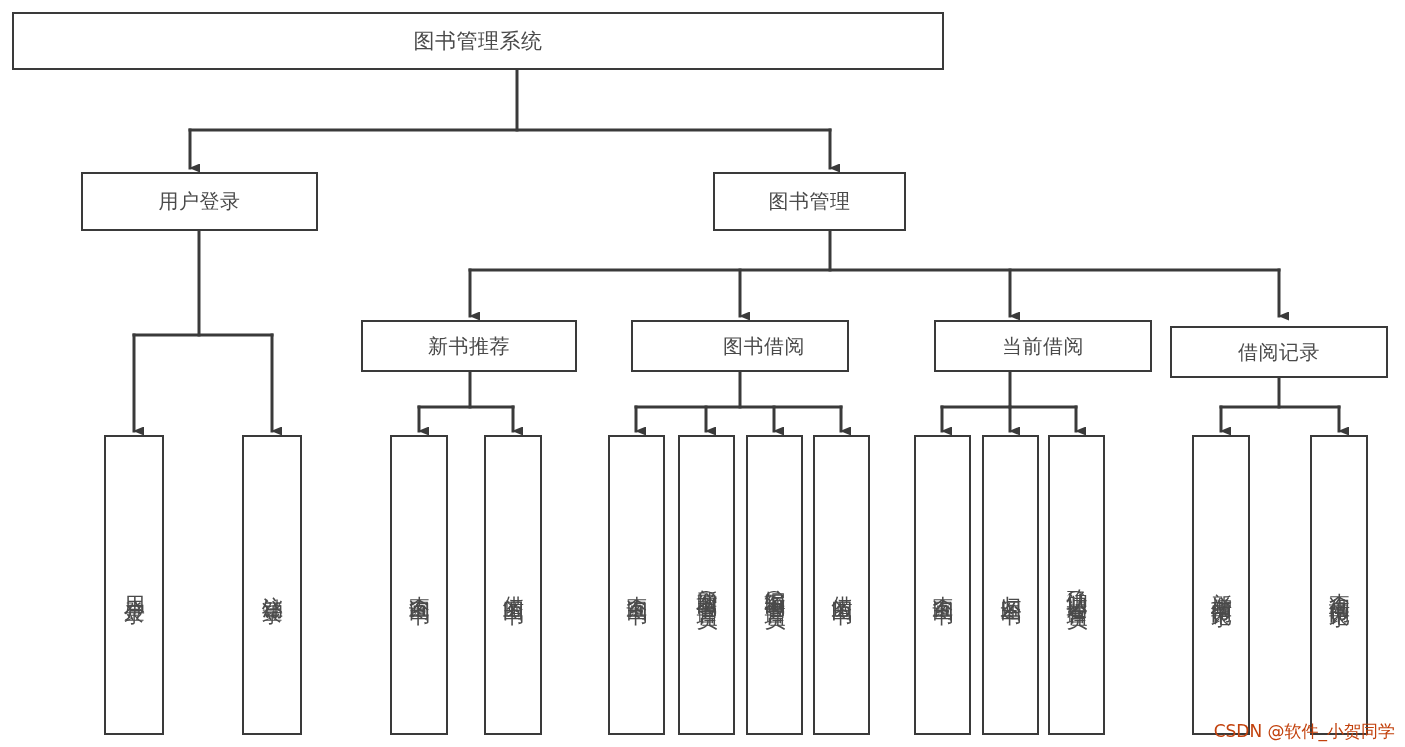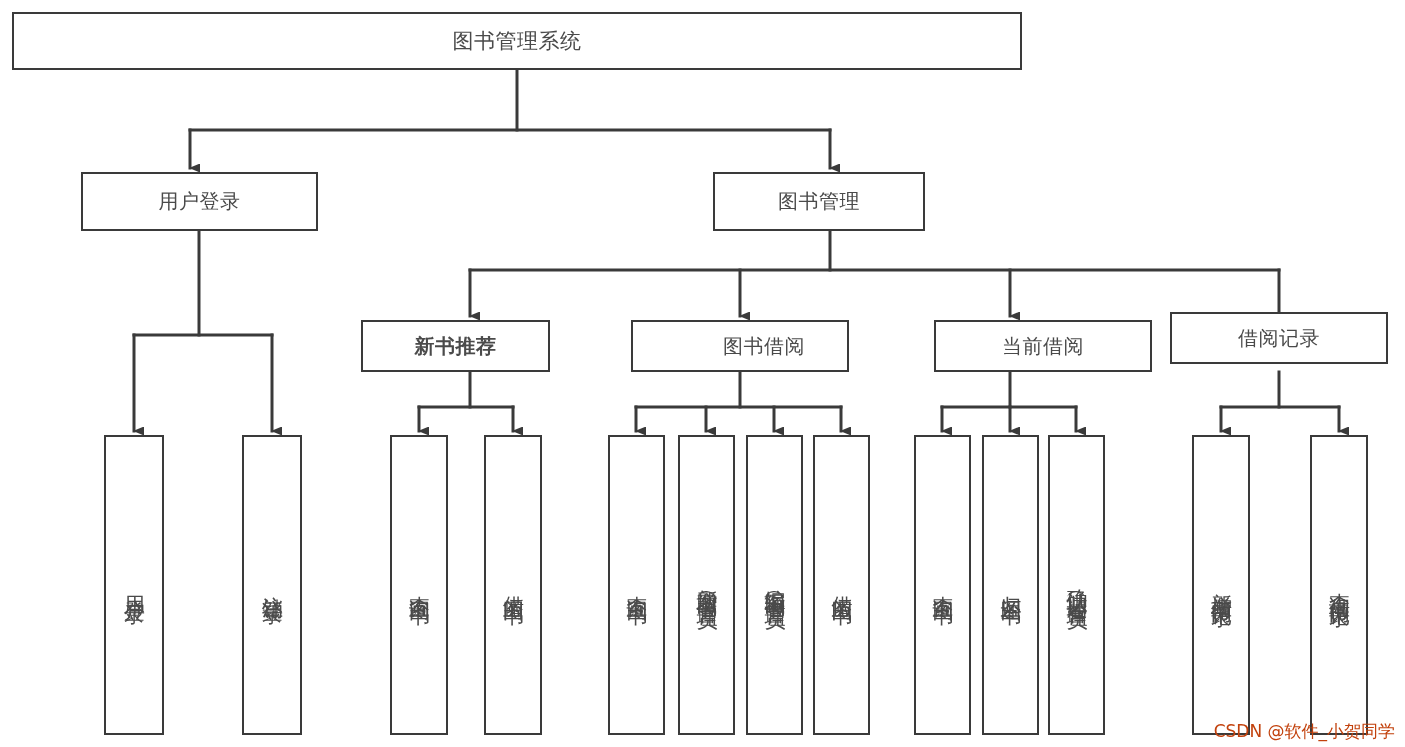--- a/index.html
+++ b/index.html
@@ -88,43 +88,43 @@
         <polyline points="942,407 942,431" fill="none" stroke="#3a3a3a" stroke-width="3" stroke-linecap="square" marker-end="url(#arrowhead)"></polyline>
         <polyline points="1010,407 1010,431" fill="none" stroke="#3a3a3a" stroke-width="3" stroke-linecap="square" marker-end="url(#arrowhead)"></polyline>
         <polyline points="1076,407 1076,431" fill="none" stroke="#3a3a3a" stroke-width="3" stroke-linecap="square" marker-end="url(#arrowhead)"></polyline>
         <polyline points="1279,372 1279,407" fill="none" stroke="#3a3a3a" stroke-width="3" stroke-linecap="square"></polyline>
         <polyline points="1221,407 1339,407" fill="none" stroke="#3a3a3a" stroke-width="3" stroke-linecap="square"></polyline>
         <polyline points="1221,407 1221,431" fill="none" stroke="#3a3a3a" stroke-width="3" stroke-linecap="square" marker-end="url(#arrowhead)"></polyline>
         <polyline points="1339,407 1339,431" fill="none" stroke="#3a3a3a" stroke-width="3" stroke-linecap="square" marker-end="url(#arrowhead)"></polyline>
       </g>
   </svg>
 
-  <div class="box root" id="title-box" style="left: 12px; top: 12px; width: 1010px; height: 58px;">
+  <div class="box root" id="title-box" style="left: 12px; top: 12px; width: 932px; height: 58px;">
     <span class="box-label">图书管理系统</span>
   </div>
 
   <div id="level1-layer">
       <div class="box" style="left: 81px; top: 172px; width: 237px; height: 59px;">
         <span class="box-label">用户登录</span>
       </div>
-      <div class="box" style="left: 713px; top: 172px; width: 212px; height: 59px;">
+      <div class="box" style="left: 713px; top: 172px; width: 193px; height: 59px;">
         <span class="box-label">图书管理</span>
       </div>
     </div>
   <div id="level2-layer">
-      <div class="box" style="left: 361px; top: 320px; width: 189px; height: 52px; font-weight: bold;">
+      <div class="box" style="left: 361px; top: 320px; width: 216px; height: 52px;">
         <span class="box-label">新书推荐</span>
       </div>
       <div class="box" style="left: 631px; top: 320px; width: 218px; height: 52px; padding-left: 48px;">
         <span class="box-label">图书借阅</span>
       </div>
       <div class="box" style="left: 934px; top: 320px; width: 218px; height: 52px;">
         <span class="box-label">当前借阅</span>
       </div>
-      <div class="box" style="left: 1170px; top: 312px; width: 218px; height: 52px;">
+      <div class="box" style="left: 1170px; top: 326px; width: 218px; height: 52px;">
         <span class="box-label">借阅记录</span>
       </div>
     </div>
   <div id="leaf-layer">
       <div class="box vertical" style="left: 104px; top: 435px; width: 60px; height: 300px;">
         <span class="box-label">用户登录</span>
       </div>
       <div class="box vertical" style="left: 242px; top: 435px; width: 60px; height: 300px;">
         <span class="box-label">注销登录</span>
       </div>

